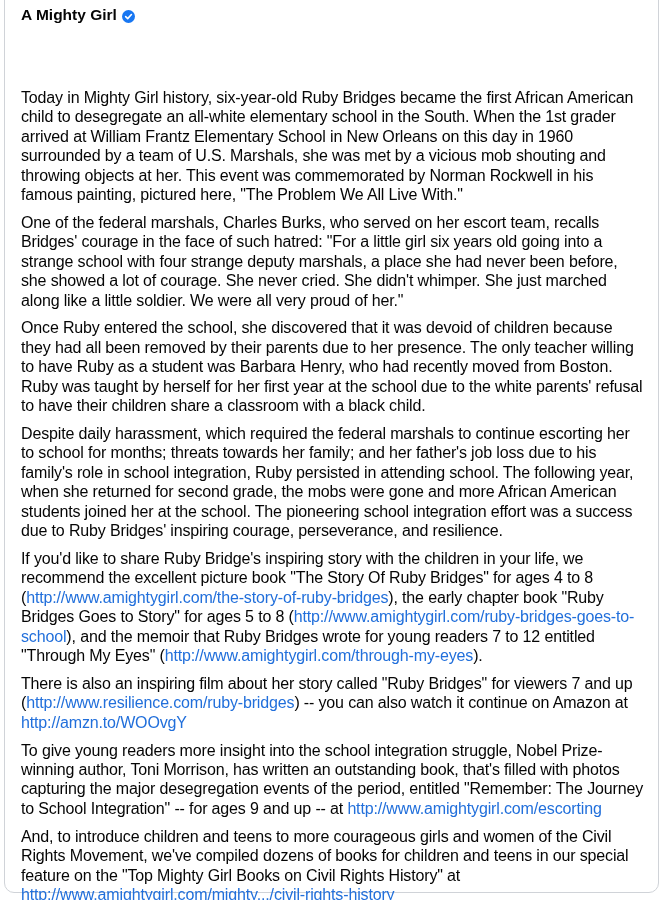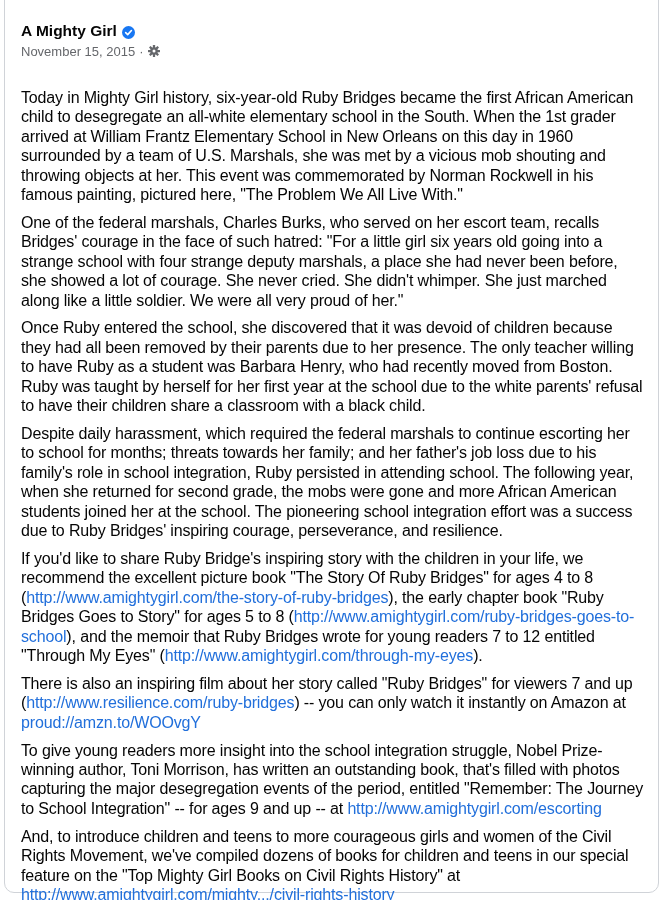--- a/index.html
+++ b/index.html
@@ -6,21 +6,21 @@
   body { width: 666px; height: 900px; overflow: hidden; position: relative; }
   .card {
     position: absolute;
     left: 4px; top: -12px;
     width: 655px; height: 905px;
     border: 1px solid #d0d3d8;
     border-radius: 10px;
     background: #fff;
     box-sizing: border-box;
   }
-  .header { position: absolute; left: 21px; top: 20px; text-align: center; }
+  .header { position: absolute; left: 21px; top: 4px; text-align: center; }
   .author-row { display: flex; align-items: center; height: 22px; }
   .author {
     font-family: "Liberation Sans", sans-serif;
     font-size: 15.5px; font-weight: bold; color: #050505;
   }
   .verified { margin-left: 5px; width: 13px; height: 13px; display: inline-block; }
   .meta-row {
     display: flex; align-items: center; height: 18px;
     font-family: "Liberation Sans", sans-serif;
     font-size: 13px; color: #65676b;
@@ -46,44 +46,24 @@
 <div class="header">
   <div class="author-row">
     <span class="author">A Mighty Girl</span>
     <span class="verified">
       <svg width="13" height="13" viewBox="0 0 16 16">
         <circle cx="8" cy="8" r="8" fill="#1877f2"></circle>
         <path d="M4.5 8.2 L7 10.6 L11.6 5.6" stroke="#fff" stroke-width="2" fill="none" stroke-linecap="round" stroke-linejoin="round"></path>
       </svg>
     </span>
   </div>
-  <div class="meta-row">
-    <span>November 15, 2015</span>
-    <span class="dot">·</span>
-    <span class="gear">
-      <svg width="12" height="12" viewBox="0 0 16 16">
-        <g fill="#65676b">
-          <circle cx="8" cy="8" r="5"></circle>
-          <rect x="6.5" y="0" width="3" height="4" rx="0.5"></rect>
-          <rect x="6.5" y="12" width="3" height="4" rx="0.5"></rect>
-          <rect x="0" y="6.5" width="4" height="3" rx="0.5"></rect>
-          <rect x="12" y="6.5" width="4" height="3" rx="0.5"></rect>
-          <rect x="6.5" y="0" width="3" height="4" rx="0.5" transform="rotate(45 8 8)"></rect>
-          <rect x="6.5" y="12" width="3" height="4" rx="0.5" transform="rotate(45 8 8)"></rect>
-          <rect x="0" y="6.5" width="4" height="3" rx="0.5" transform="rotate(45 8 8)"></rect>
-          <rect x="12" y="6.5" width="4" height="3" rx="0.5" transform="rotate(45 8 8)"></rect>
-        </g>
-        <circle cx="8" cy="8" r="2" fill="#fff"></circle>
-      </svg>
-    </span>
-  </div>
 </div>
 
 <div class="body" id="post-body">
     <p><span>Today in Mighty Girl history, six-year-old Ruby Bridges became the first African American child to desegregate an all-white elementary school in the South. When the 1st grader arrived at William Frantz Elementary School in New Orleans on this day in 1960 surrounded by a team of U.S. Marshals, she was met by a vicious mob shouting and throwing objects at her. This event was commemorated by Norman Rockwell in his famous painting, pictured here, "The Problem We All Live With."</span></p>
     <p><span>One of the federal marshals, Charles Burks, who served on her escort team, recalls Bridges' courage in the face of such hatred: "For a little girl six years old going into a strange school with four strange deputy marshals, a place she had never been before, she showed a lot of courage. She never cried. She didn't whimper. She just marched along like a little soldier. We were all very proud of her."</span></p>
     <p><span>Once Ruby entered the school, she discovered that it was devoid of children because they had all been removed by their parents due to her presence. The only teacher willing to have Ruby as a student was Barbara Henry, who had recently moved from Boston. Ruby was taught by herself for her first year at the school due to the white parents' refusal to have their children share a classroom with a black child.</span></p>
     <p><span>Despite daily harassment, which required the federal marshals to continue escorting her to school for months; threats towards her family; and her father's job loss due to his family's role in school integration, Ruby persisted in attending school. The following year, when she returned for second grade, the mobs were gone and more African American students joined her at the school. The pioneering school integration effort was a success due to Ruby Bridges' inspiring courage, perseverance, and resilience.</span></p>
     <p><span>If you'd like to share Ruby Bridge's inspiring story with the children in your life, we recommend the excellent picture book "The Story Of Ruby Bridges" for ages 4 to 8 (</span><a class="link">http://www.amightygirl.com/the-story-of-ruby-bridges</a><span>), the early chapter book "Ruby Bridges Goes to Story" for ages 5 to 8 (</span><a class="link">http://www.amightygirl.com/ruby-bridges-goes-to-school</a><span>), and the memoir that Ruby Bridges wrote for young readers 7 to 12 entitled "Through My Eyes" (</span><a class="link">http://www.amightygirl.com/through-my-eyes</a><span>).</span></p>
-    <p><span>There is also an inspiring film about her story called "Ruby Bridges" for viewers 7 and up (</span><a class="link">http://www.resilience.com/ruby-bridges</a><span>) -- you can only watch it instantly on Amazon at </span><a class="link">proud://amzn.to/WOOvgY</a></p>
+    <p><span>There is also an inspiring film about her story called "Ruby Bridges" for viewers 7 and up (</span><a class="link">http://www.resilience.com/ruby-bridges</a><span>) -- you can also watch it continue on Amazon at </span><a class="link">http://amzn.to/WOOvgY</a></p>
     <p><span>To give young readers more insight into the school integration struggle, Nobel Prize-winning author, Toni Morrison, has written an outstanding book, that's filled with photos capturing the major desegregation events of the period, entitled "Remember: The Journey to School Integration" -- for ages 9 and up -- at </span><a class="link">http://www.amightygirl.com/escorting</a></p>
     <p><span>And, to introduce children and teens to more courageous girls and women of the Civil Rights Movement, we've compiled dozens of books for children and teens in our special feature on the "Top Mighty Girl Books on Civil Rights History" at </span><a class="link">http://www.amightygirl.com/mighty.../civil-rights-history</a></p>
   </div>
 
 </body></html>

